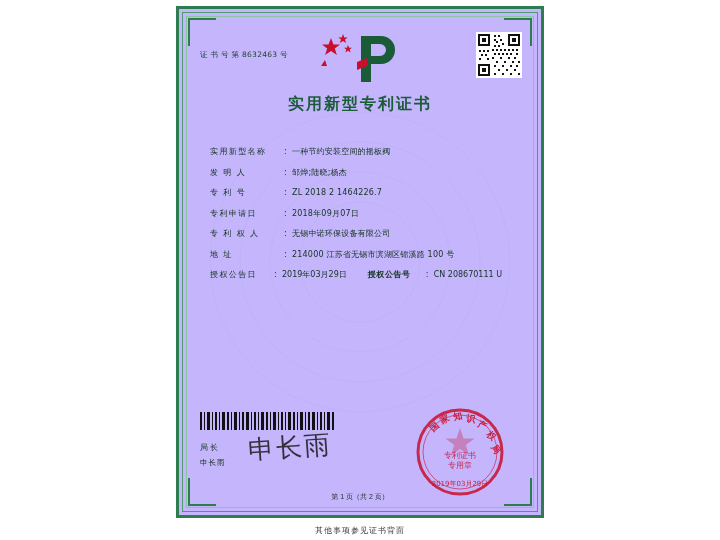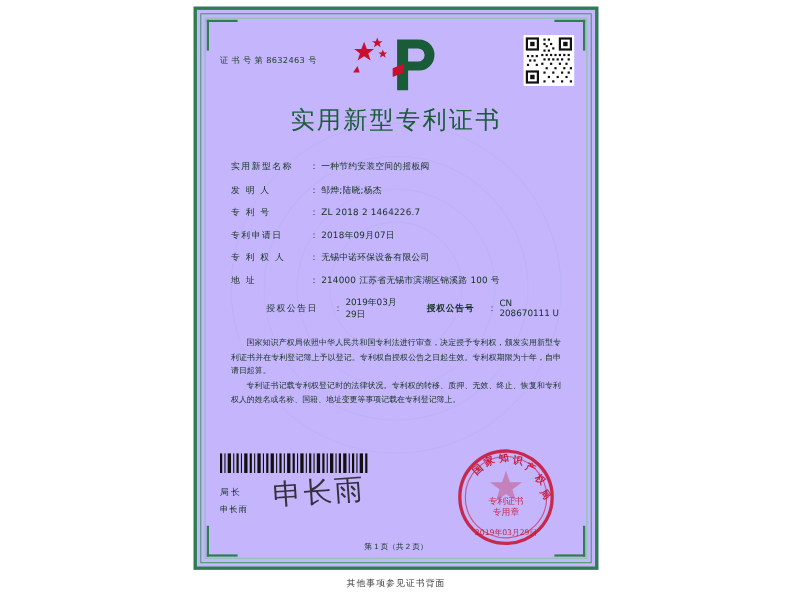--- a/index.html
+++ b/index.html
@@ -95,22 +95,22 @@
     width: 86px;
     height: 54px;
   }
 
   .title {
     position: absolute;
     left: 0;
     right: 0;
     top: 88px;
     text-align: center;
-    font-size: 22px;
-    font-weight: normal;
+    font-size: 16px;
+    font-weight: bold;
     color: #1a5c38;
     letter-spacing: 2px;
     font-family: "DejaVu Sans", sans-serif;
   }
 
   .fields {
     position: absolute;
     left: 34px;
     top: 140px;
     width: 300px;
@@ -130,21 +130,21 @@
     color: #14321f;
   }
   .field-colon {
     width: 8px;
     flex: 0 0 8px;
   }
   .field-value {
     flex: 1 1 auto;
     letter-spacing: 0.2px;
   }
-  .field-row.dual .field-label { width: 64px; flex: 0 0 64px; margin-left: 32px; }
+  .field-row.dual .field-label { width: 64px; flex: 0 0 64px; }
   .field-row.dual .second-label { width: 58px; flex: 0 0 58px; letter-spacing: 0.6px; margin-left: 21px; font-weight: bold; }
 
   .body-text {
     position: absolute;
     left: 34px;
     top: 300px;
     width: 300px;
     font-size: 7.2px;
     line-height: 12.6px;
     color: #14321f;
@@ -379,24 +379,20 @@
         <span class="field-label">授权公告日</span>
         <span class="field-colon">:</span>
         <span>2019年03月29日</span>
         <span class="second-label">授权公告号</span>
         <span class="field-colon">:</span>
         <span>CN 208670111 U</span>
       </div>
 
     </div>
 
-    <div class="body-text">
-      <p>国家知识产权局依照中华人民共和国专利法进行审查，决定授予专利权，颁发实用新型专利证书并在专利登记簿上予以登记。专利权自授权公告之日起生效。专利权期限为十年，自申请日起算。</p>
-      <p>专利证书记载专利权登记时的法律状况。专利权的转移、质押、无效、终止、恢复和专利权人的姓名或名称、国籍、地址变更等事项记载在专利登记簿上。</p>
-    </div>
 
     <div class="barcode">
       <svg width="136" height="18" viewBox="0 0 136 18">
         <g fill="#111111">
           <rect x="0" y="0" width="2" height="18"></rect>
             <rect x="4" y="0" width="1" height="18"></rect>
           <rect x="7" y="0" width="3" height="18"></rect>
             <rect x="12" y="0" width="1" height="18"></rect>
           <rect x="15" y="0" width="2" height="18"></rect>
             <rect x="19" y="0" width="1" height="18"></rect>

